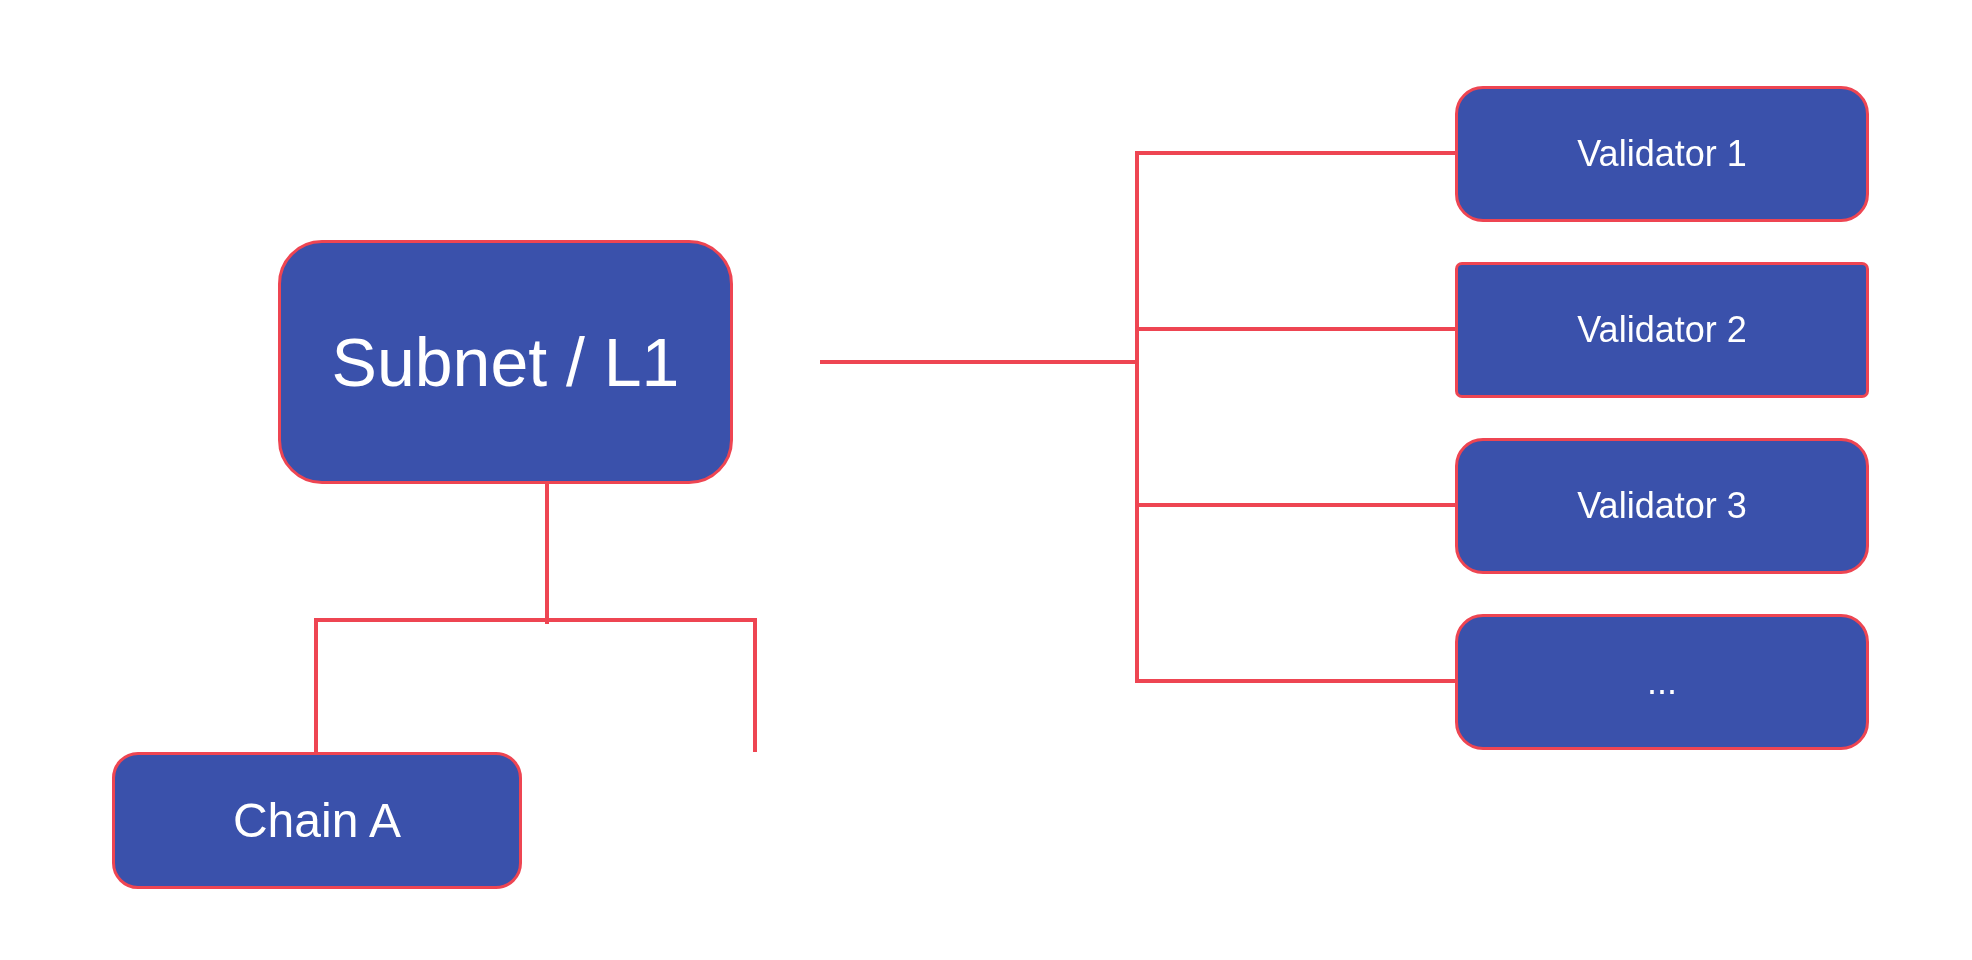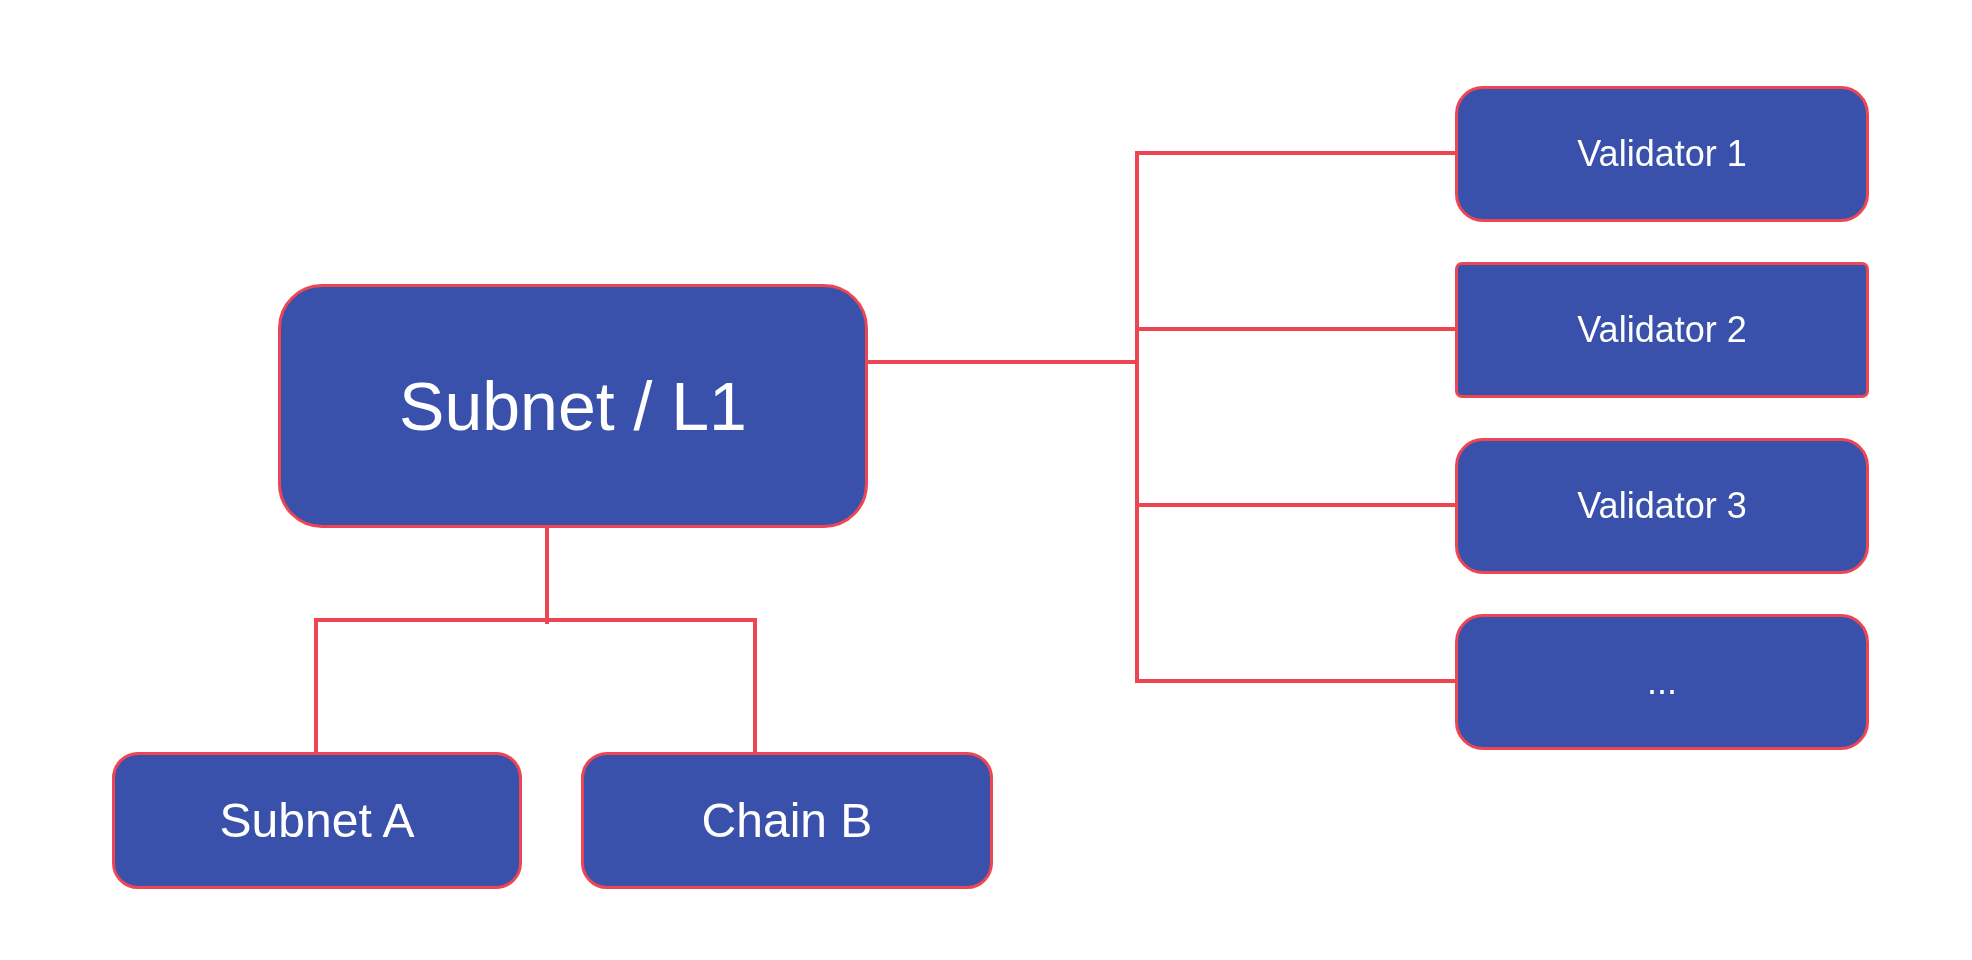--- a/index.html
+++ b/index.html
@@ -21,24 +21,23 @@
     border: 3px solid #ee4552;
     box-sizing: border-box;
     color: #ffffff;
     display: flex;
     align-items: center;
     justify-content: center;
     text-align: center;
   }
   .node-subnet {
     left: 278px; top: 240px;
-    width: 590px; height: 244px;
+    width: 455px; height: 244px;
     border-radius: 44px;
     font-size: 68px;
-    margin-top: 44px;
   }
   .node-chain {
     top: 752px;
     height: 137px;
     border-radius: 26px;
     font-size: 48px;
   }
   .node-chain-a { left: 112px; width: 410px; }
   .node-chain-b { left: 581px; width: 412px; }
   .node-validator {
@@ -86,26 +85,23 @@
   <div class="line line-v-subnet"></div>
   <div class="line line-h-chains"></div>
   <div class="line line-v-chain-a"></div>
   <div class="line line-v-chain-b"></div>
 
   <div class="node node-subnet">
     <span>Subnet / L1</span>
   </div>
 
   <div class="node node-chain node-chain-a">
-    <span>Subnet A</span>
+    <span>Chain A</span>
   </div>
 
-  <div class="node node-chain node-chain-b">
-    <span>Chain B</span>
-  </div>
 
   <div class="node node-validator node-validator-1">
     <span>Validator 1</span>
   </div>
 
   <div class="node node-validator node-validator-2">
     <span>Validator 2</span>
   </div>
 
   <div class="node node-validator node-validator-3">

